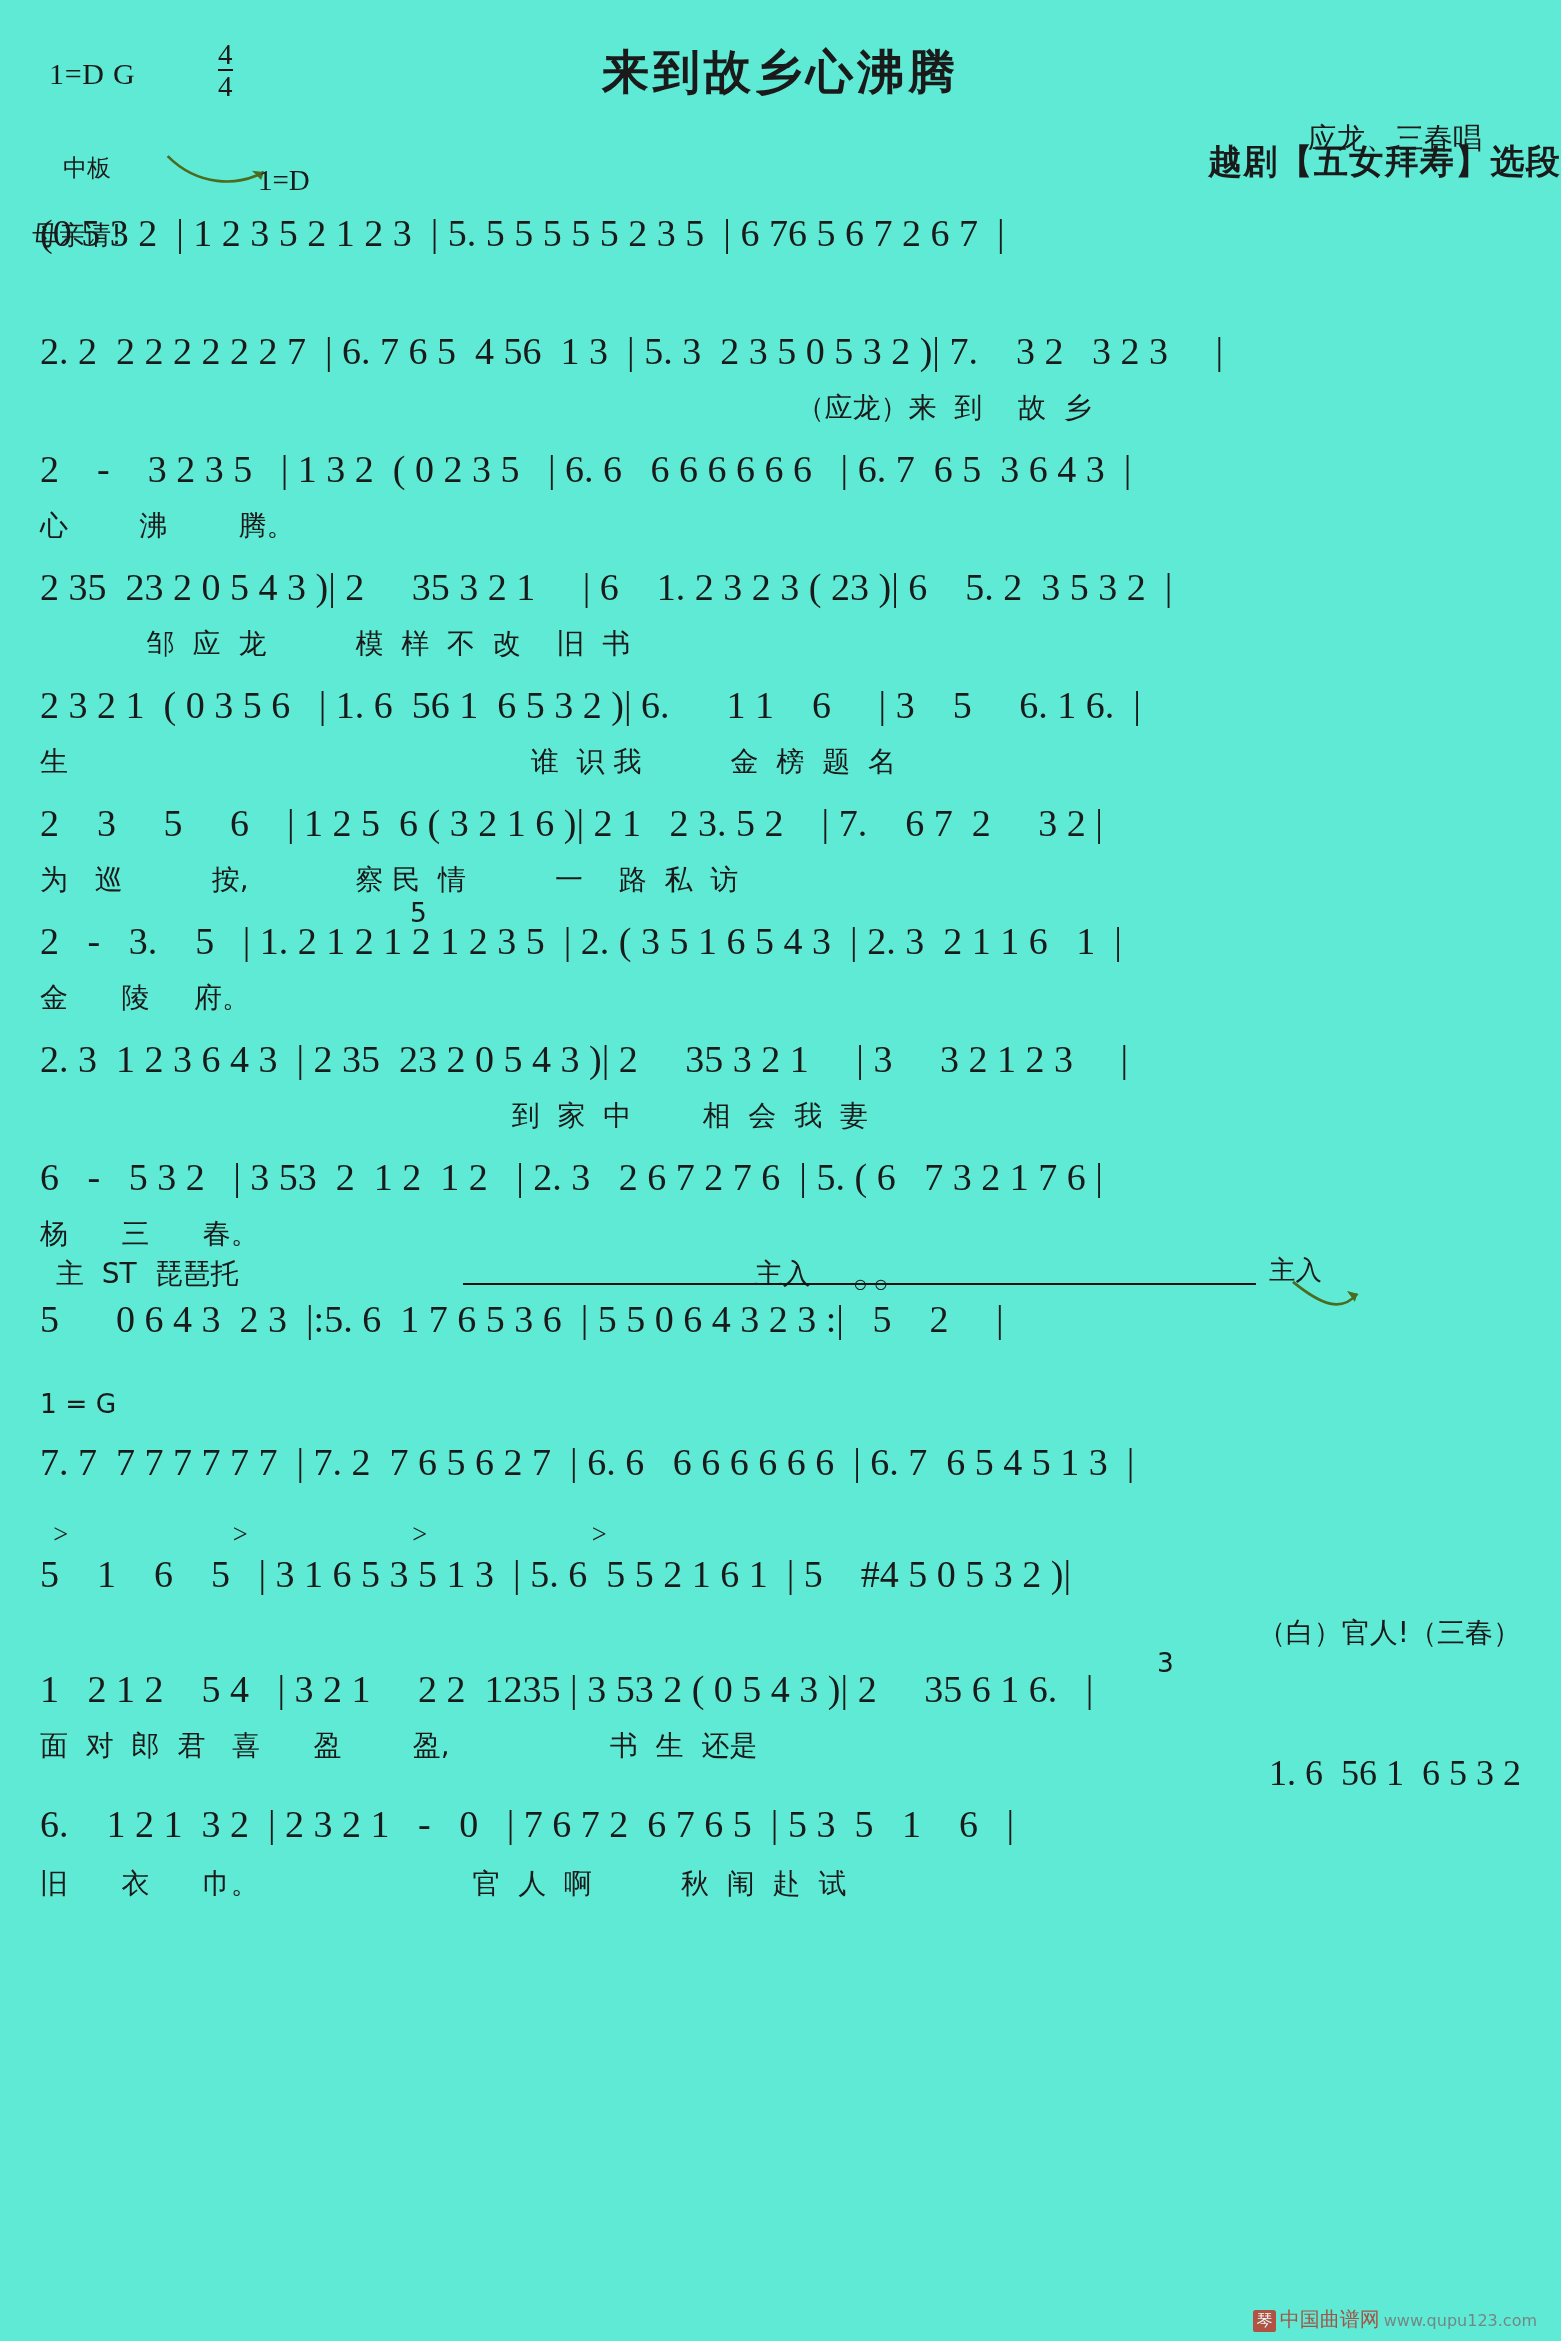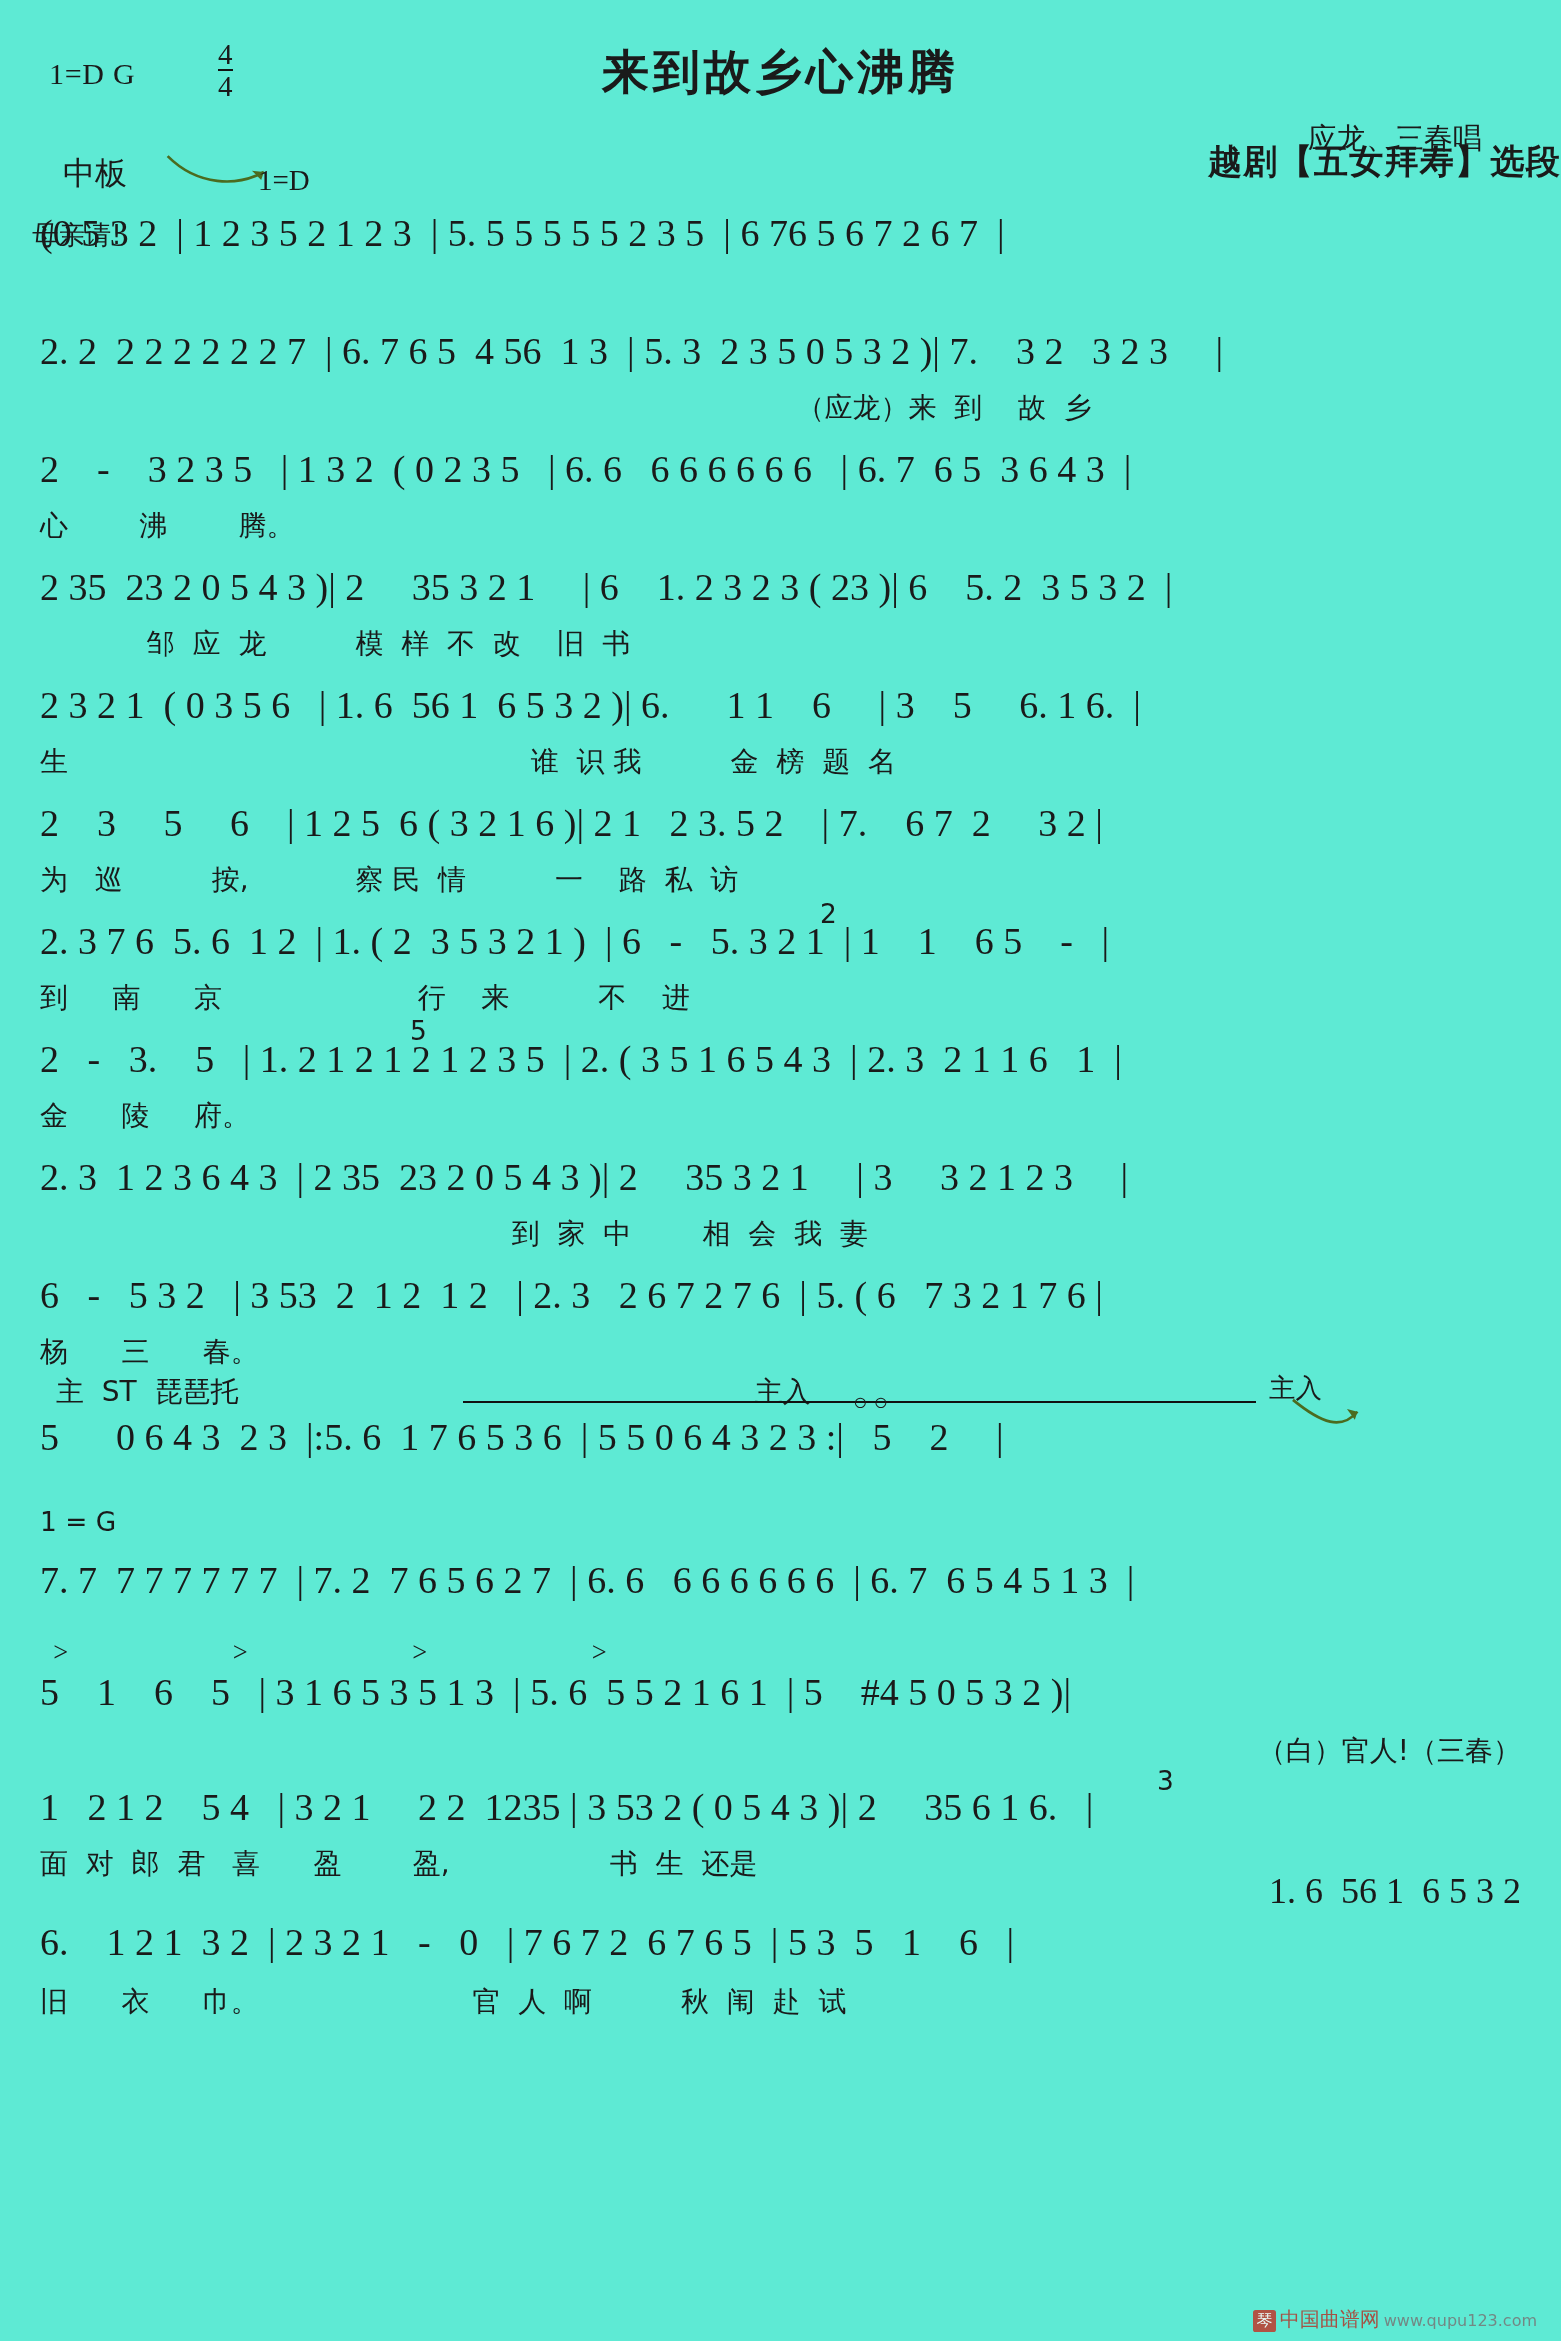--- a/index.html
+++ b/index.html
@@ -21,21 +21,21 @@
     font-size:30px;letter-spacing:0.7px;
   }
   .timesig{
     position:absolute;left:218px;top:40px;
     font-size:29px;text-align:center;line-height:1.0;
   }
   .timesig .num{display:block;}
   .timesig .den{display:block;border-top:2.6px solid #111;padding-top:1.3px;}
   .tempo{
     position:absolute;left:63px;top:152px;
-    font-size:32px;font-family:"DejaVu Sans",sans-serif;
+    font-size:24px;font-family:"DejaVu Sans",sans-serif;
   }
   .key2{
     position:absolute;left:258px;top:164px;
     font-size:29px;
   }
   .slurarrow{
     position:absolute;left:165px;top:152px;width:112px;height:40px;
   }
   .title{
     position:absolute;left:0;right:0;top:41px;
@@ -152,25 +152,20 @@
     <div class="sys">
       <div class="notes">2 3 2 1  ( 0 3 5 6   | 1. 6  56 1  6 5 3 2 )| 6.      1 1    6     | 3    5     6. 1 6.  |</div>
       <div class="lyr">生                                                    谁  识 我          金  榜  题  名</div>
     </div>
 
     <div class="sys">
       <div class="notes">2    3     5     6    | 1 2 5  6 ( 3 2 1 6 )| 2 1   2 3. 5 2    | 7.    6 7  2     3 2 |</div>
       <div class="lyr">为   巡          按,            察 民  情          一    路  私  访</div>
     </div>
 
-    <div class="sys">
-      <div class="notes">2. 3 7 6  5. 6  1 2  | 1. ( 2  3 5 3 2 1 )  | 6   -   5. 3 2 1  | 1    1    6 5    -   |</div>
-      <div class="lyr">到     南      京                      行    来          不    进</div>
-      <div class="ann" style="left:780px;top:-8px;">2</div>
-    </div>
 
     <div class="sys">
       <div class="notes">2   -   3.    5   | 1. 2 1 2 1 2 1 2 3 5  | 2. ( 3 5 1 6 5 4 3  | 2. 3  2 1 1 6   1  |</div>
       <div class="lyr">金      陵     府。</div>
       <div class="ann" style="left:370px;top:-9.3px;">5</div>
     </div>
 
     <div class="sys">
       <div class="notes">2. 3  1 2 3 6 4 3  | 2 35  23 2 0 5 4 3 )| 2     35 3 2 1     | 3     3 2 1 2 3     |</div>
       <div class="lyr">                                                     到  家  中        相  会  我  妻</div>

